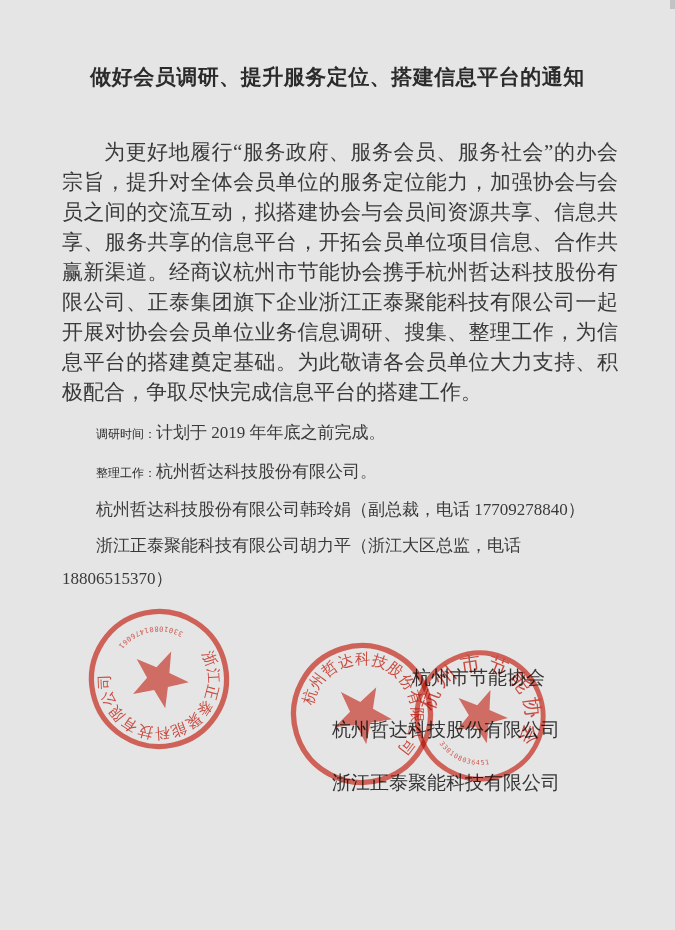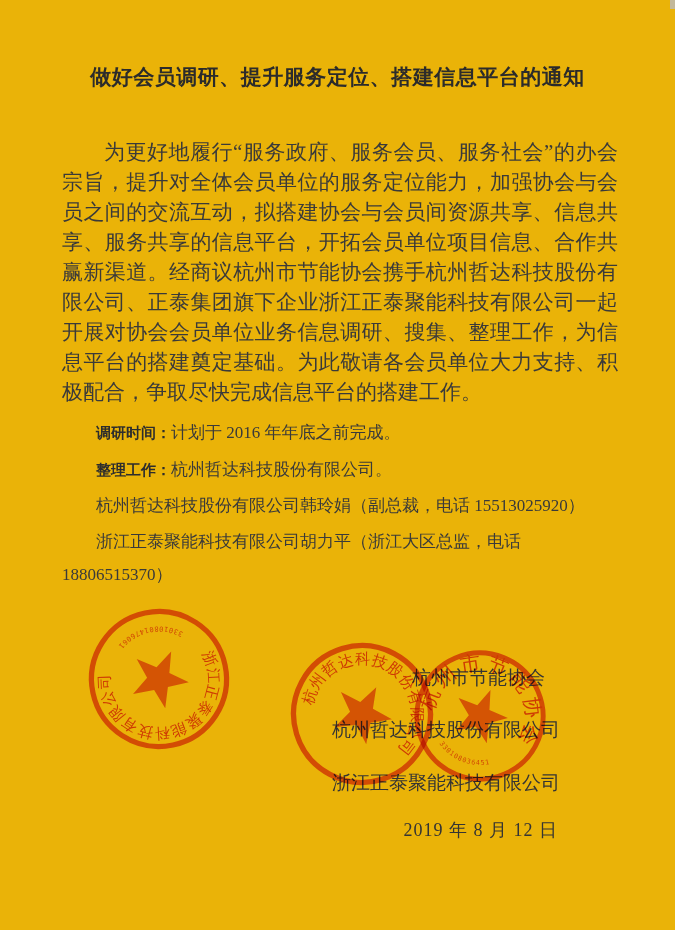--- a/index.html
+++ b/index.html
@@ -3,43 +3,43 @@
 <meta charset="utf-8">
 <style>
   html,body { margin:0; padding:0; }
   body {
     width:675px; height:930px;
     background:#ffffff;
     position:relative; overflow:hidden;
     font-family:"Liberation Serif","DejaVu Serif",serif;
     color:#3a3a3a;
   }
-  .page { position:absolute; inset:0; background:#eab308; }
+  .page { position:absolute; inset:0; background:#e5e5e5; }
 
   .title {
     margin:62px 0 0; text-align:center;
     font-size:21px; font-weight:bold; color:#2b2b2b;
     letter-spacing:.5px; line-height:30px;
   }
 
   .content { position:absolute; left:62px; top:92px; width:556px; }
 
   .par {
     margin:45px 0 0; font-size:21px; line-height:30px;
     text-align:justify; text-indent:2em; color:#3a3a3a;
   }
   .item {
     margin:4px 0 0; font-size:17px; line-height:33px;
     text-align:justify; text-indent:2em;
   }
   .item.first { margin-top:9px; }
   .item b {
-    font-weight:bold; color:#2d2d2d;
+    font-weight:normal; color:#2d2d2d;
     font-family:"Liberation Sans","DejaVu Sans",sans-serif;
-    font-size:15px;
+    font-size:12px;
   }
   .contact { margin:3px 0 0; font-size:17px; line-height:33px; text-indent:2em; }
 
   .sig { position:absolute; font-size:19px; color:#343434; white-space:nowrap; }
   .sig1 { top:665px; right:130px; }
   .sig2 { top:717px; right:115px; }
   .sig3 { top:770px; right:115px; }
   .date-line {
     position:absolute; top:818px; right:117px;
     font-size:18px; letter-spacing:1px; color:#343434; white-space:nowrap;
@@ -62,34 +62,33 @@
 </head>
 <body>
 
 <div class="page">
 
   <h1 class="title">做好会员调研、提升服务定位、搭建信息平台的通知</h1>
 
   <div class="content">
     <p class="par">为更好地履行“服务政府、服务会员、服务社会”的办会宗旨，提升对全体会员单位的服务定位能力，加强协会与会员之间的交流互动，拟搭建协会与会员间资源共享、信息共享、服务共享的信息平台，开拓会员单位项目信息、合作共赢新渠道。经商议杭州市节能协会携手杭州哲达科技股份有限公司、正泰集团旗下企业浙江正泰聚能科技有限公司一起开展对协会会员单位业务信息调研、搜集、整理工作，为信息平台的搭建奠定基础。为此敬请各会员单位大力支持、积极配合，争取尽快完成信息平台的搭建工作。</p>
 
-    <p class="item first"><b>调研时间：</b><span>计划于 2016 年年底之前完成。</span></p>
+    <p class="item first"><b>调研时间：</b><span>计划于 2019 年年底之前完成。</span></p>
 
 
     <p class="item"><b>整理工作：</b><span>杭州哲达科技股份有限公司。</span></p>
 
 
-    <p class="contact">杭州哲达科技股份有限公司韩玲娟（副总裁，电话 15513025920）</p>
+    <p class="contact">杭州哲达科技股份有限公司韩玲娟（副总裁，电话 17709278840）</p>
     <p class="contact">浙江正泰聚能科技有限公司胡力平（浙江大区总监，电话 18806515370）</p>
   </div>
 
   <div class="sig sig1">杭州市节能协会</div>
   <div class="sig sig2">杭州哲达科技股份有限公司</div>
   <div class="sig sig3">浙江正泰聚能科技有限公司</div>
-  <div class="date-line">2019 年 8 月 12 日</div>
 
   <div class="stamp stamp-a">
     <svg viewBox="0 0 200 200">
       <defs>
         <path id="arc-a" d="M 40.2 127.9 A 66 66 0 1 1 159.8 127.9" fill="none"></path>
         <path id="ser-a" d="M 55 153.6 A 70 70 0 0 0 145 153.6" fill="none"></path>
       </defs>
       <circle class="seal-ring" cx="100" cy="100" r="90" fill="none" stroke-width="7" stroke="#dd3a2c"></circle>
       <path class="seal-star" d="M100,60 L109.4,87.1 L138,87.6 L115.2,104.9 L123.5,132.4 L100,116 L76.5,132.4 L84.8,104.9 L62,87.6 L90.6,87.1 Z" fill="#dd3a2c"></path>
       <text class="seal-name" fill="#dd3a2c">

